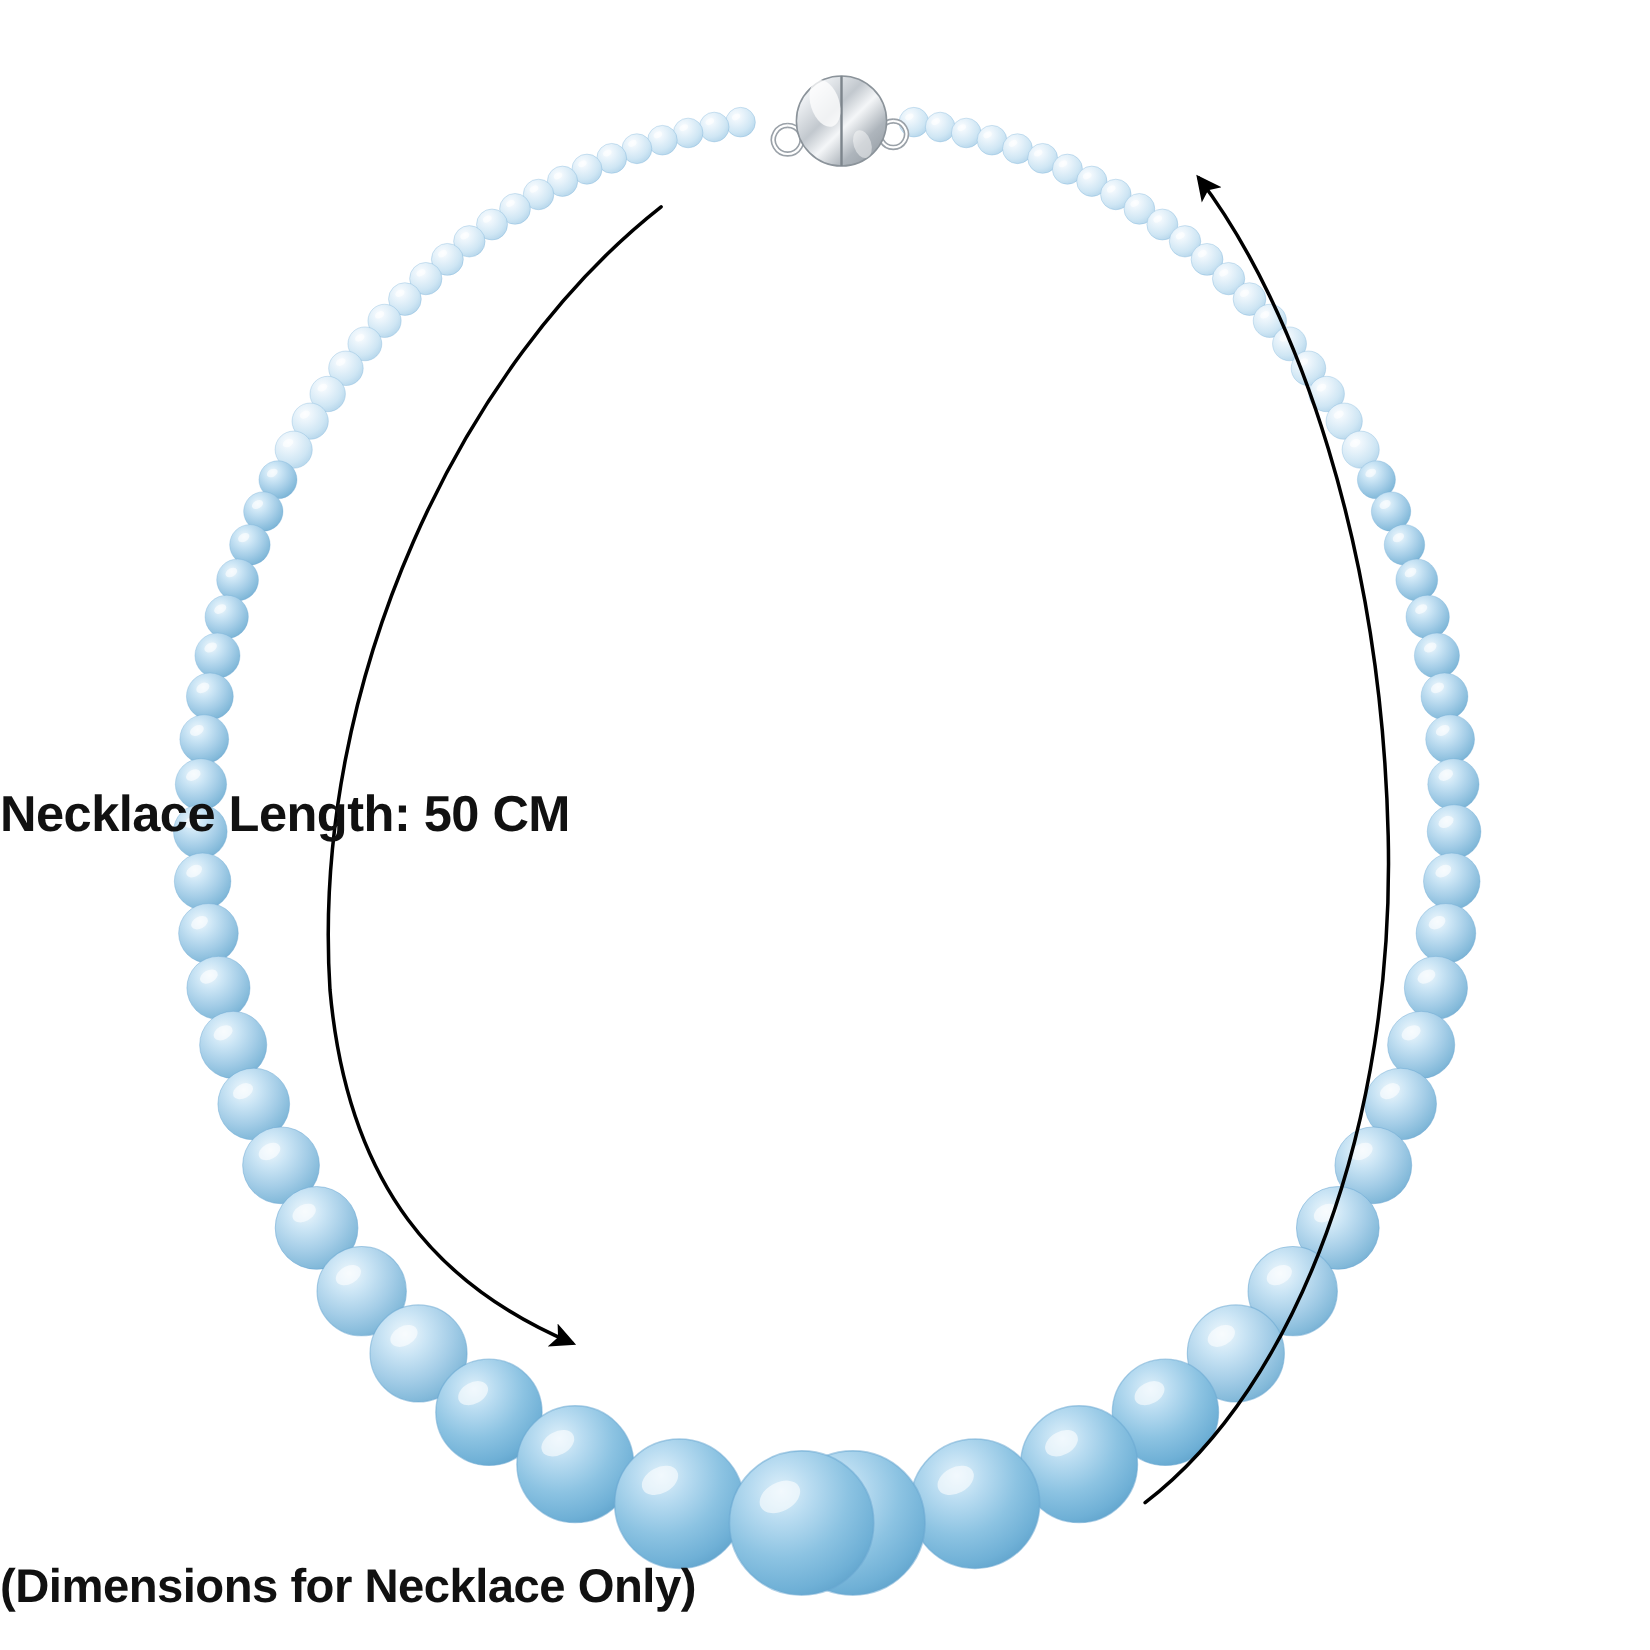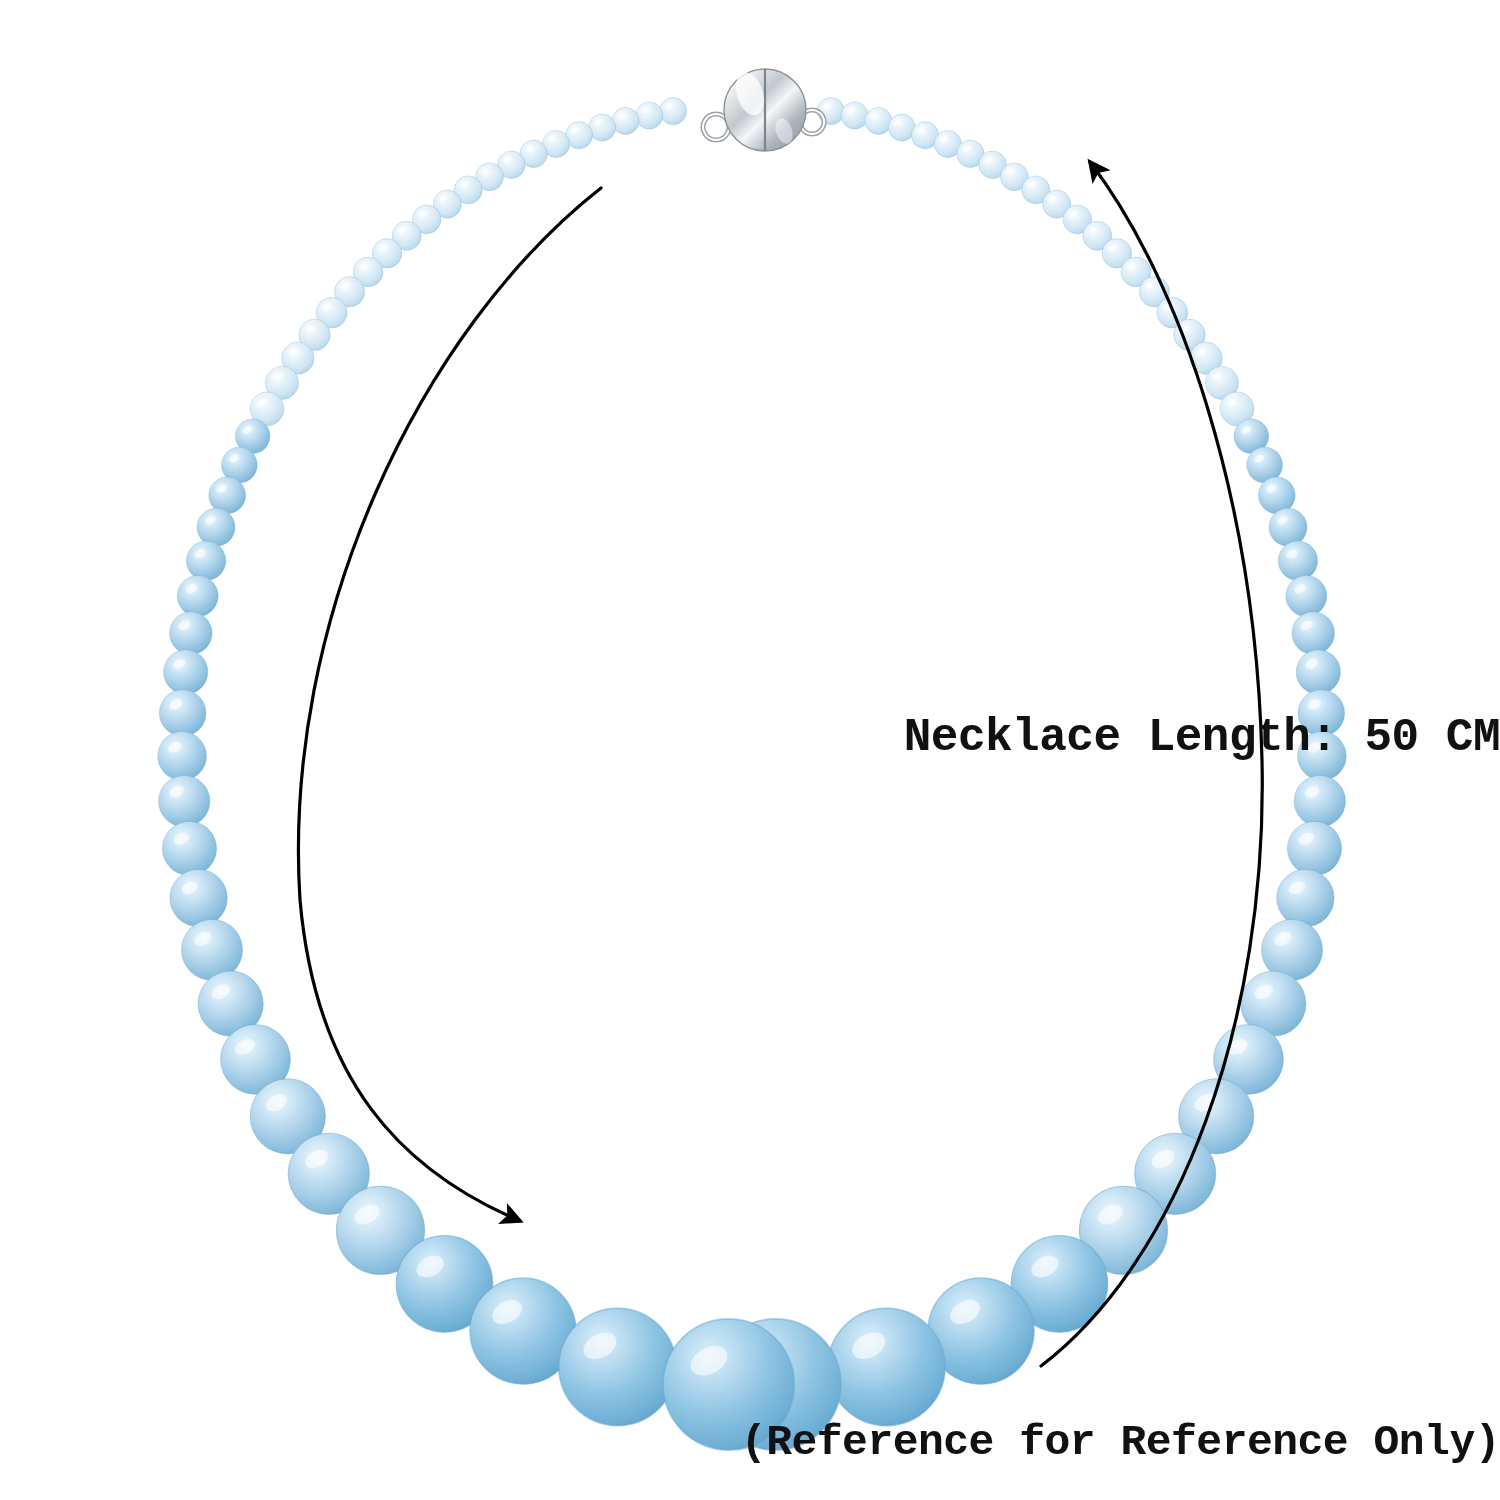--- a/index.html
+++ b/index.html
@@ -1,21 +1,21 @@
 <!DOCTYPE html>
 <html><head>
 <meta charset="utf-8">
 <style>
   html,body{margin:0;padding:0;background:#ffffff;}
   body{width:1500px;height:1500px;overflow:hidden;position:relative;
        font-family:"Liberation Sans",sans-serif;}
   #stage{position:absolute;inset:0;width:1500px;height:1500px;background:#fff;}
   svg.layer{position:absolute;left:0;top:0;width:1500px;height:1500px;}
-  .label{position:absolute;text-align:right;color:#111111;font-weight:bold;
-         font-family:Liberation Mono, monospace;white-space:nowrap;}
+  .label{position:absolute;text-align:left;color:#111111;font-weight:bold;
+         font-family:Liberation Sans, sans-serif;white-space:nowrap;}
   #lengthLabel{left:0;right:0;top:712px;font-size:46px;letter-spacing:-0.5px;}
   #refLabel{left:0;right:0;top:1418px;font-size:43px;letter-spacing:-0.5px;}
 </style>
 </head>
 <body>
 
 <div id="stage">
 
   <svg class="layer" viewBox="0 0 1500 1500">
     <defs>
@@ -329,15 +329,15 @@
     </g>
 
     <g>
       <path id="arrowLeft" fill="none" stroke="#000" stroke-width="3.2" stroke-linecap="round" marker-end="url(#arrowHead)" d="M 601 188 C 420 330 282 620 300 900 C 316 1080 400 1170 520 1221"></path>
       <path id="arrowRight" fill="none" stroke="#000" stroke-width="3.2" stroke-linecap="round" marker-end="url(#arrowHead)" d="M 1041 1366 C 1180 1260 1268 1020 1262 760 C 1256 500 1180 280 1090 162"></path>
     </g>
   </svg>
 
   <div class="label" id="lengthLabel">Necklace Length: 50 CM</div>
 
-  <div class="label" id="refLabel">(Reference for Reference Only)</div>
+  <div class="label" id="refLabel">(Dimensions for Necklace Only)</div>
 
 </div>
 
 </body></html>

